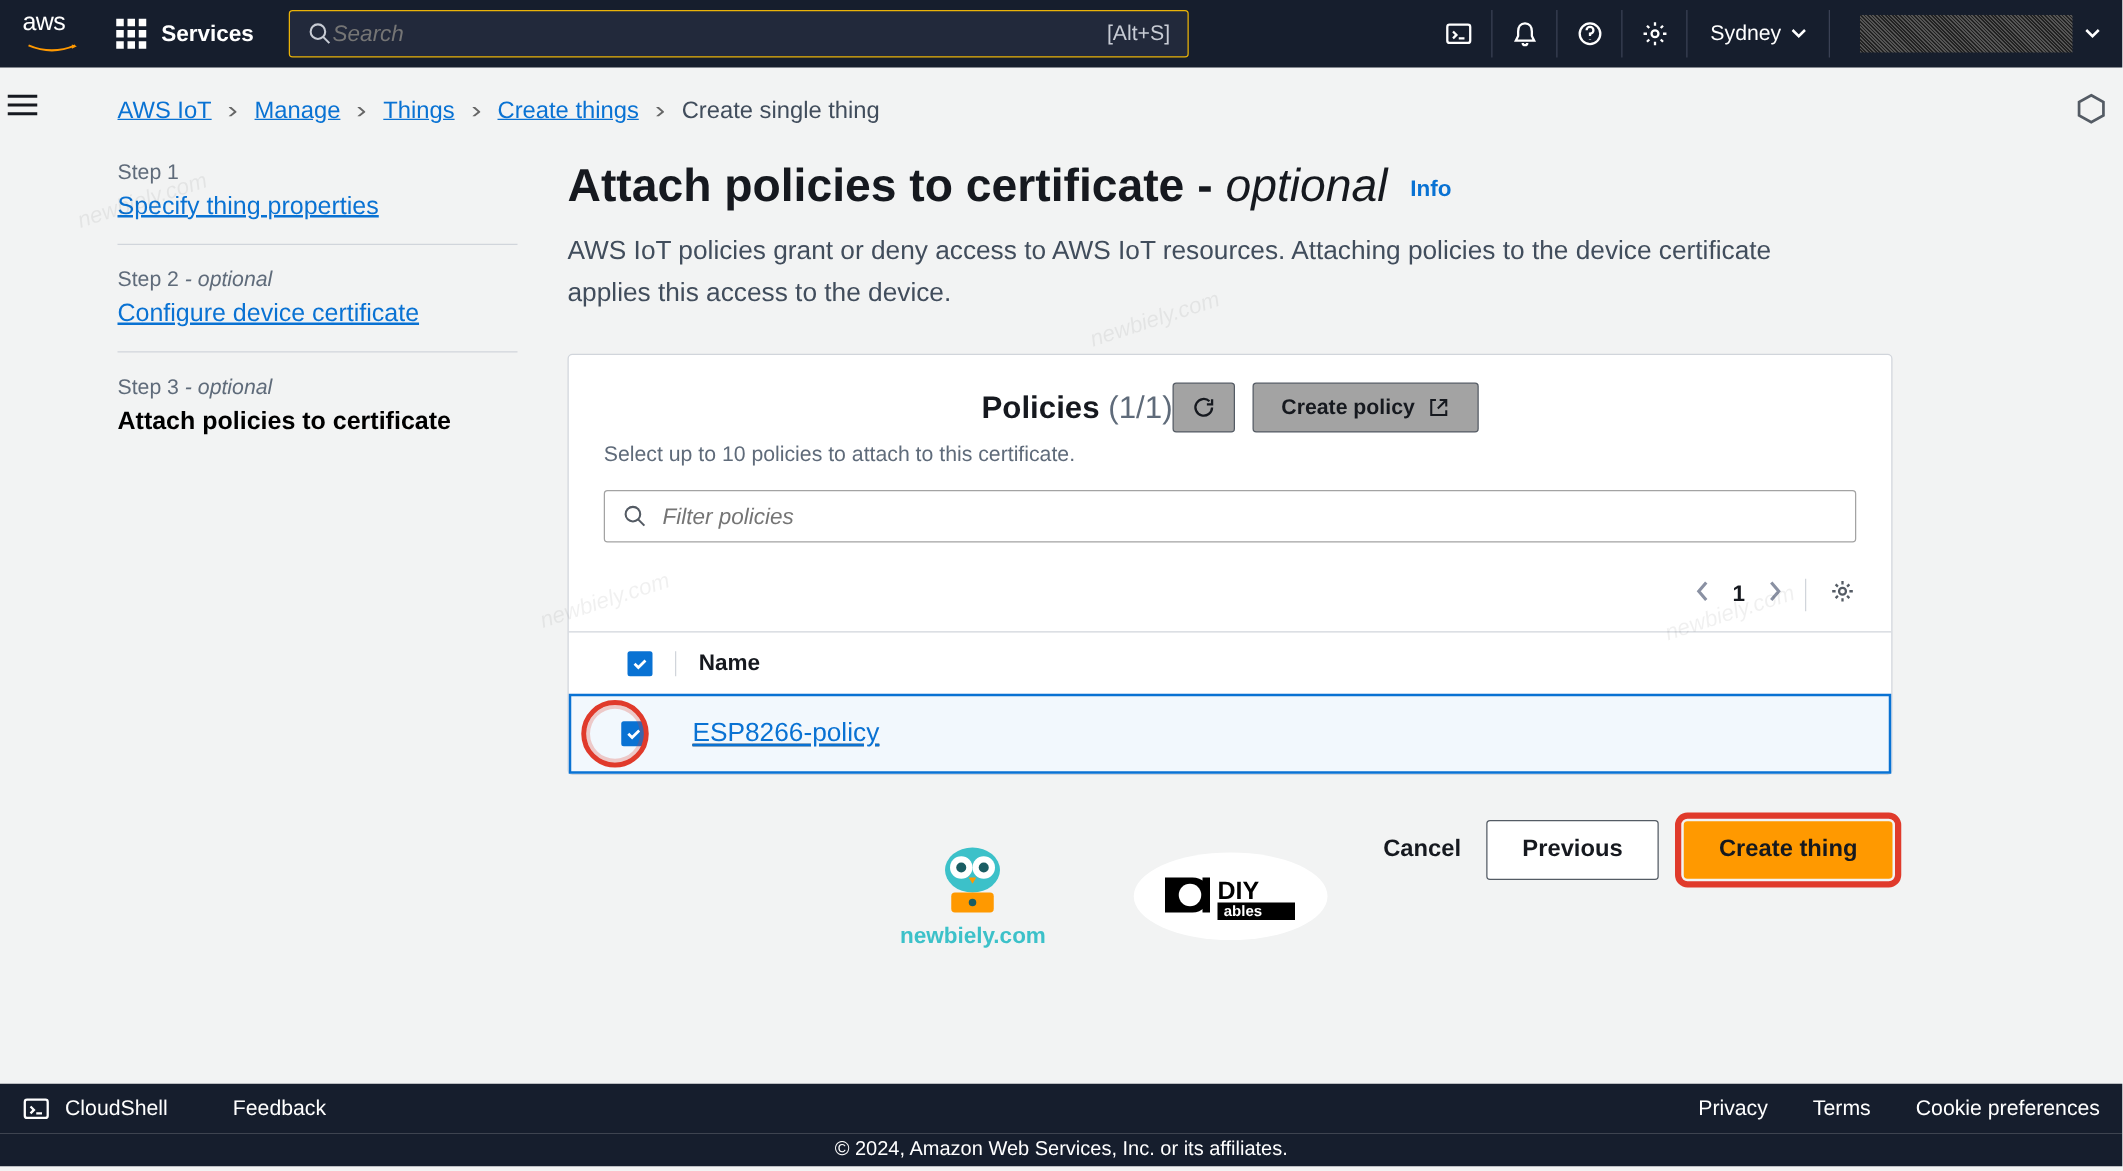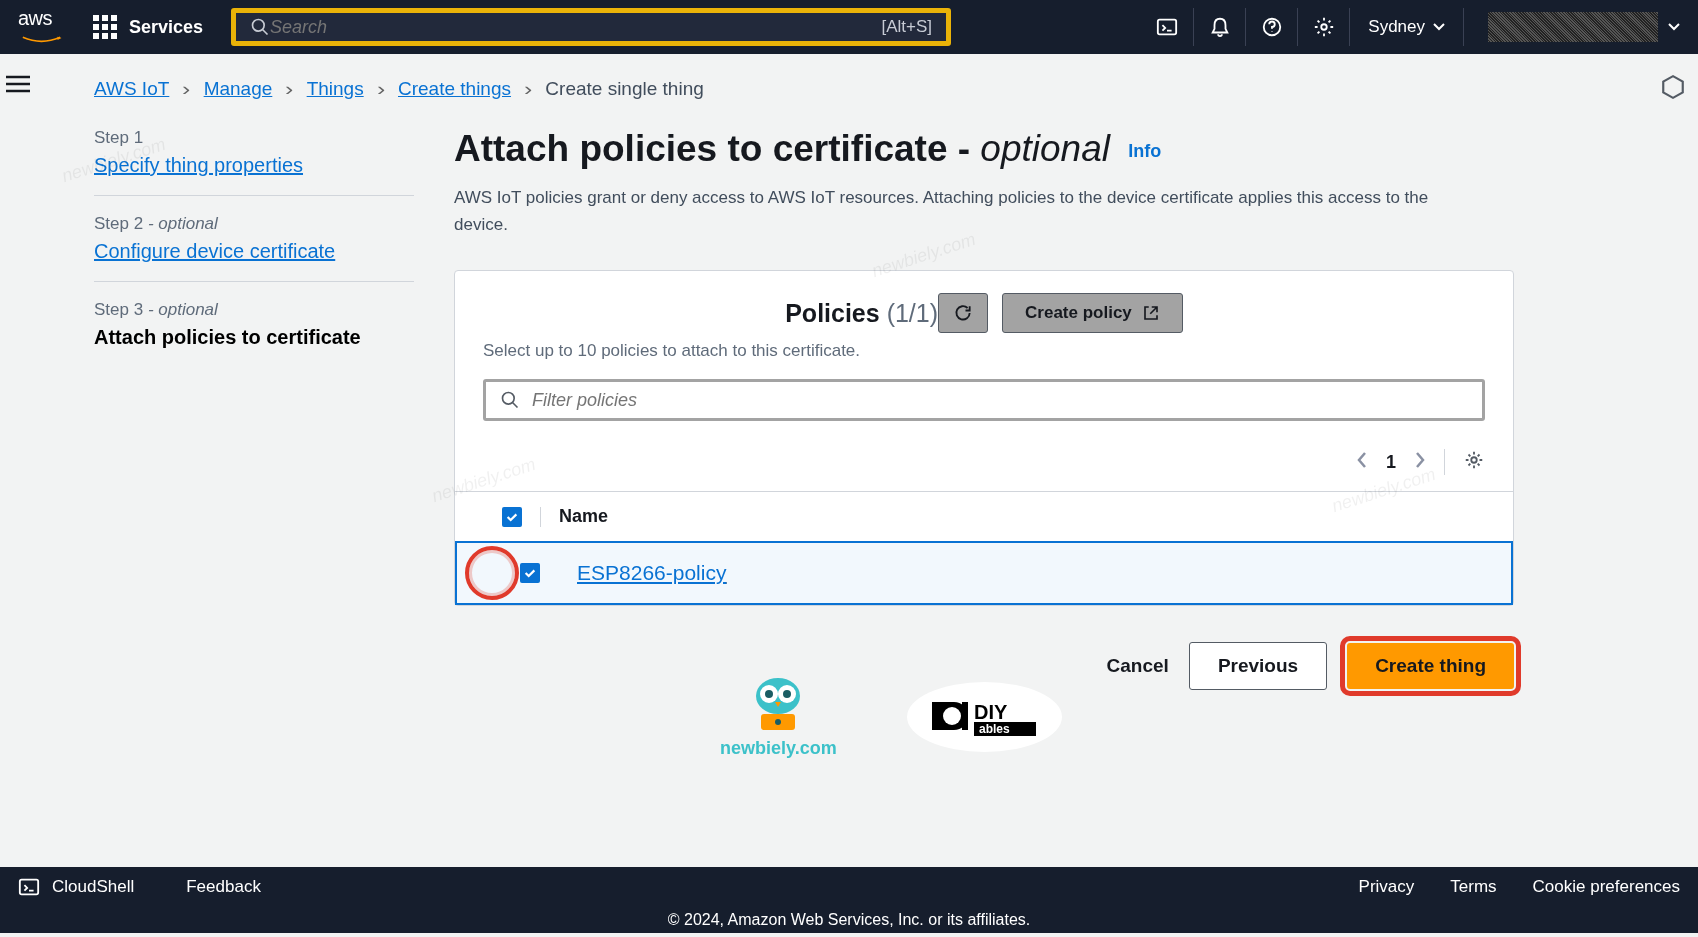--- a/index.html
+++ b/index.html
@@ -6,21 +6,21 @@
 body { background: #f2f3f3; width: 1698px; height: 937px; overflow: hidden; position: relative; }
 
 
 .top-nav { background: #161e2d; height: 54px; display: flex; align-items: center; padding: 0 18px; color: #fff; }
 .aws-logo { display: flex; align-items: center; gap: 6px; margin-right: 28px; }
 .aws-logo-text { color: #fff; font-size: 20px; font-weight: 400; letter-spacing: -0.5px; }
 .aws-smile { width: 47px; height: 8px; }
 .services-btn { display: flex; align-items: center; gap: 12px; color: #fff; font-size: 18px; font-weight: 600; margin-right: 28px; cursor: pointer; }
 .grid-icon { display: grid; grid-template-columns: repeat(3, 6px); grid-template-rows: repeat(3, 6px); gap: 3px; }
 .grid-icon span { background: #fff; width: 6px; height: 6px; }
-.search-wrap { flex: 1; display: flex; align-items: center; background: #22293b; border: 5px solid #eab308; border-radius: 3px; height: 38px; padding: 0 14px; max-width: 720px; }
+.search-wrap { flex: 1; display: flex; align-items: center; background: #22293b; border: 1px solid #eab308; border-radius: 3px; height: 38px; padding: 0 14px; max-width: 720px; }
 .search-wrap input { flex: 1; background: transparent; border: none; color: #8a91a3; font-size: 18px; font-style: italic; outline: none; }
 .search-shortcut { color: #c7cbd4; font-size: 17px; }
 .nav-right { display: flex; align-items: center; gap: 0; margin-left: auto; }
 .nav-icon-btn { width: 52px; height: 38px; display: flex; align-items: center; justify-content: center; cursor: pointer; border-left: 1px solid #3a4154; }
 .nav-icon-btn:first-child { border-left: none; }
 .region-btn { display: flex; align-items: center; gap: 8px; padding: 0 18px; color: #fff; font-size: 17px; cursor: pointer; border-left: 1px solid #3a4154; height: 38px; }
 .user-btn { width: 170px; height: 30px; background: repeating-linear-gradient(45deg, #555 0, #555 1px, #222 1px, #222 2px); margin-left: 16px; }
 .user-wrap { display: flex; align-items: center; border-left: 1px solid #3a4154; padding-left: 8px; height: 38px; }
 
 
@@ -37,44 +37,44 @@
 .step-label { color: #5f6b7a; font-size: 17px; margin-bottom: 6px; }
 .step-optional { font-style: italic; }
 .step-link { color: #0972d3; text-decoration: underline; font-size: 20px; }
 .step-current { color: #000; font-weight: 700; font-size: 20px; }
 
 
 .main { flex: 1; max-width: 1060px; }
 .page-title { font-size: 37px; font-weight: 700; color: #16191f; margin-bottom: 14px; }
 .page-title .optional { font-style: italic; font-weight: 400; }
 .info-link { color: #0972d3; font-size: 18px; font-weight: 600; margin-left: 8px; vertical-align: middle; }
-.page-desc { font-size: 17px; color: #414d5c; line-height: 1.6; margin-bottom: 32px; max-width: 1000px; }
+.page-desc { font-size: 21px; color: #414d5c; line-height: 1.6; margin-bottom: 32px; max-width: 1000px; }
 
 
 .panel { background: #fff; border: 1px solid #d1d5db; border-radius: 4px; padding: 0; }
 .panel-header { display: flex; align-items: center; justify-content: center; padding: 22px 28px 0 28px; }
 .panel-title { font-size: 25px; font-weight: 700; color: #16191f; }
 .panel-title .count { font-weight: 400; color: #5f6b7a; }
 .panel-actions { display: flex; gap: 14px; }
 .btn { border: 1px solid #545b64; background: #a3a3a3; border-radius: 3px; padding: 8px 22px; font-size: 17px; font-weight: 700; color: #16191f; cursor: pointer; display: flex; align-items: center; gap: 10px; height: 40px; }
 .btn-icon-only { padding: 8px 14px; }
 .panel-subtitle { font-size: 17px; color: #5f6b7a; padding: 8px 28px 18px 28px; }
 .filter-wrap { padding: 0 28px 18px 28px; }
-.filter-input { display: flex; align-items: center; border: 3px solid #a3a3a3; border-radius: 3px; height: 42px; padding: 0 14px; gap: 12px; }
+.filter-input { display: flex; align-items: center; border: 1px solid #a3a3a3; border-radius: 3px; height: 42px; padding: 0 14px; gap: 12px; }
 .filter-input input { flex: 1; border: none; font-size: 18px; font-style: italic; color: #5f6b7a; outline: none; }
 .pagination { display: flex; align-items: center; justify-content: flex-end; gap: 18px; padding: 10px 28px 16px 28px; }
 .page-num { font-size: 18px; font-weight: 700; color: #16191f; }
 .page-chev { color: #8a91a3; cursor: pointer; }
 .page-sep { width: 1px; height: 26px; background: #d1d5db; }
 
 
 .tbl-header { display: flex; align-items: center; border-top: 1px solid #d1d5db; padding: 14px 28px; }
 .chk-cell { width: 58px; display: flex; justify-content: center; border-right: 1px solid #d1d5db; }
 .col-name { font-weight: 700; font-size: 18px; color: #16191f; padding-left: 18px; }
-.tbl-row { display: flex; align-items: center; border-top: 1px solid #d1d5db; padding: 18px 44px; background: #f2f8fd; border: 2px solid #0972d3; position: relative; text-decoration: underline; }
+.tbl-row { display: flex; align-items: center; border-top: 1px solid #d1d5db; padding: 18px 21px; background: #f2f8fd; border: 2px solid #0972d3; position: relative; text-decoration: underline; }
 .tbl-row .chk-cell { border-right: none; }
 .row-link { color: #0972d3; text-decoration: underline; font-size: 21px; padding-left: 18px; }
 .checkbox { width: 20px; height: 20px; background: #0972d3; border-radius: 2px; display: flex; align-items: center; justify-content: center; cursor: pointer; }
 .checkbox svg { width: 14px; height: 14px; }
 .red-circle { position: absolute; left: 14px; top: 50%; transform: translate(-6px, -50%); width: 54px; height: 54px; border: 4px solid #e03a2b; border-radius: 50%; pointer-events: none; box-shadow: 0 0 0 3px rgba(224,58,43,0.25) inset; }
 
 
 .form-footer { display: flex; align-items: center; justify-content: flex-end; gap: 20px; padding: 36px 0 30px 0; }
 .btn-link { border: none; background: transparent; color: #16191f; font-size: 19px; font-weight: 700; cursor: pointer; }
 .btn-prev { border: 1px solid #545b64; background: #fff; border-radius: 3px; padding: 12px 28px; font-size: 19px; font-weight: 700; color: #16191f; cursor: pointer; }

